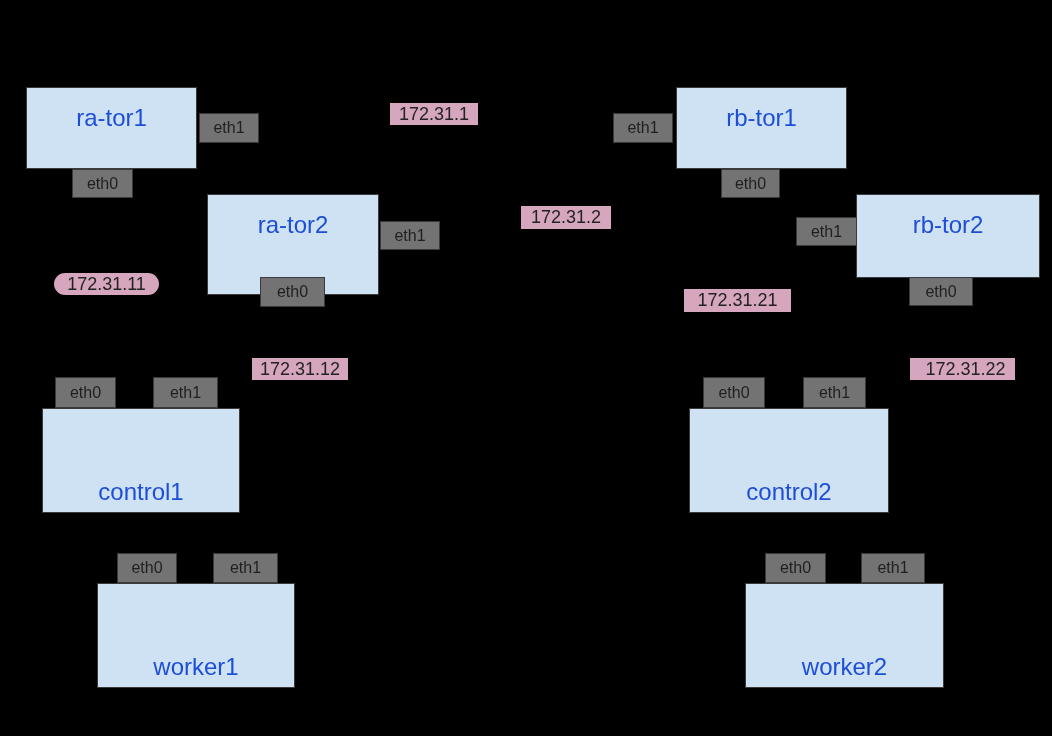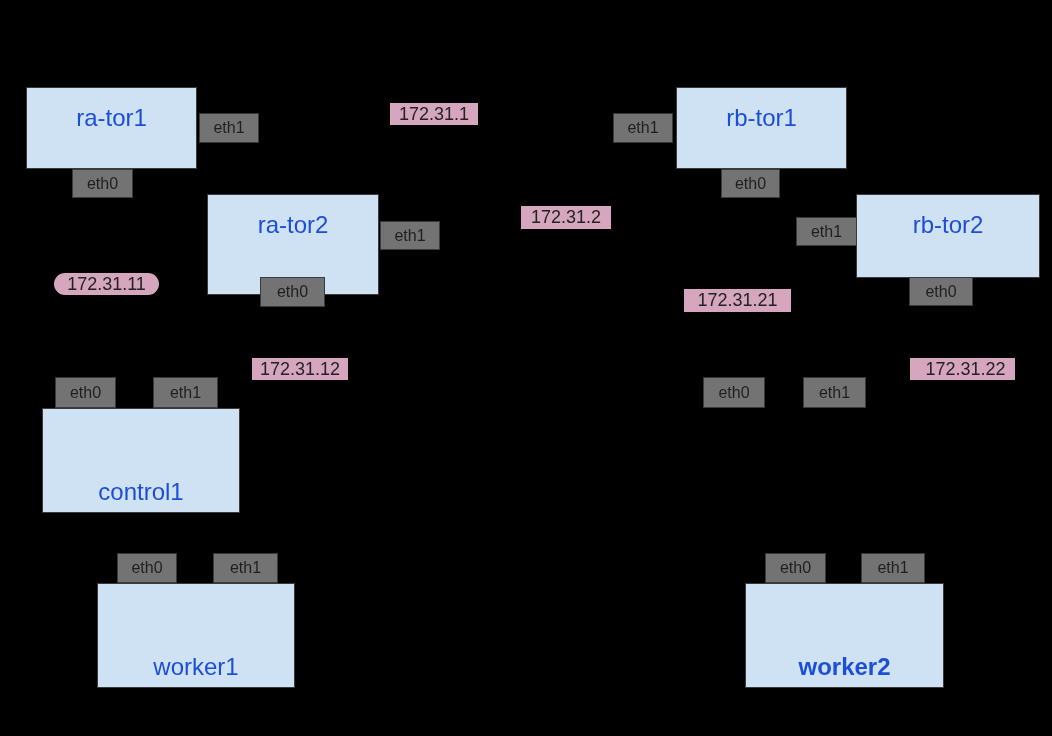--- a/index.html
+++ b/index.html
@@ -71,24 +71,27 @@
     </div>
     <div class="node label-upper" style="left: 676px; top: 87px; width: 171px; height: 82px;">
       <div class="node-label">rb-tor1</div>
     </div>
     <div class="node label-upper" style="left: 856px; top: 194px; width: 184px; height: 84px;">
       <div class="node-label">rb-tor2</div>
     </div>
     <div class="node label-lower" style="left: 42px; top: 408px; width: 198px; height: 105px;">
       <div class="node-label">control1</div>
     </div>
+    <div class="node label-lower" style="left: 689px; top: 408px; width: 200px; height: 105px;">
+      <div class="node-label">control2</div>
+    </div>
     <div class="node label-lower" style="left: 97px; top: 583px; width: 198px; height: 105px;">
       <div class="node-label">worker1</div>
     </div>
-    <div class="node label-lower" style="left: 745px; top: 583px; width: 199px; height: 105px; font-weight: bold;">
+    <div class="node label-lower" style="left: 745px; top: 583px; width: 199px; height: 105px;">
       <div class="node-label">worker2</div>
     </div>
     <div class="port" style="left: 199px; top: 113px; width: 60px; height: 30px;">eth1</div>
     <div class="port" style="left: 72px; top: 169px; width: 61px; height: 29px;">eth0</div>
     <div class="port" style="left: 380px; top: 221px; width: 60px; height: 29px;">eth1</div>
     <div class="port" style="left: 260px; top: 277px; width: 65px; height: 30px;">eth0</div>
     <div class="port" style="left: 613px; top: 113px; width: 60px; height: 30px;">eth1</div>
     <div class="port" style="left: 721px; top: 169px; width: 59px; height: 29px;">eth0</div>
     <div class="port" style="left: 796px; top: 217px; width: 61px; height: 29px;">eth1</div>
     <div class="port" style="left: 909px; top: 277px; width: 64px; height: 29px;">eth0</div>

